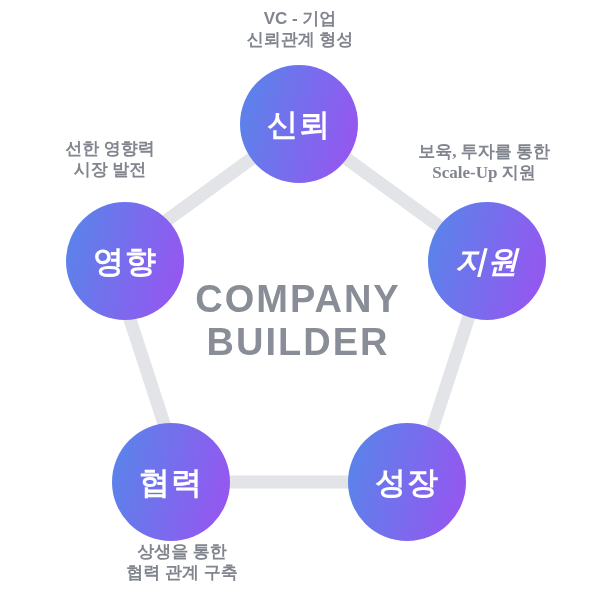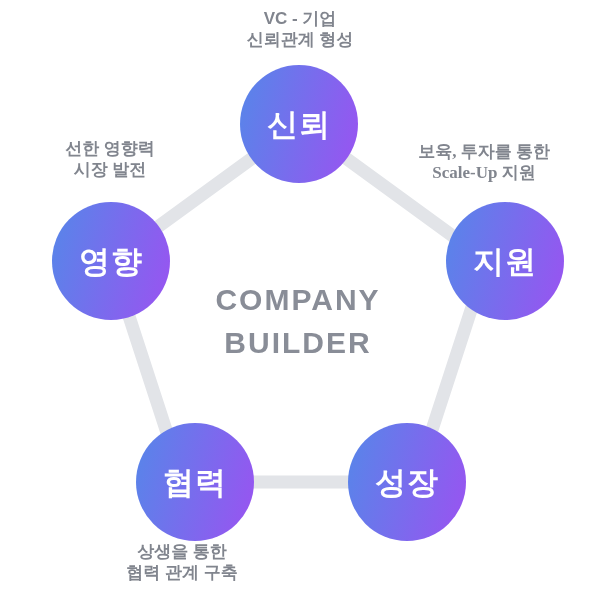--- a/index.html
+++ b/index.html
@@ -48,31 +48,31 @@
     font-weight:bold;
     line-height:21px;
     white-space:nowrap;
   }
   .center-title{
     position:absolute;
     left:148px;top:278px;
     width:300px;
     text-align:center;
     color:var(--title-text);
-    font-size:30px;
+    font-size:38px;
     font-weight:bold;
     letter-spacing:2px;
     line-height:43px;
   }
   
   .node-trust{left:240px;top:65px;}
-  .node-support{left:446px;top:202px;}
+  .node-support{left:428px;top:202px;font-style:italic;}
   .node-growth{left:348px;top:423px;}
-  .node-cooperation{left:136px;top:423px;justify-content:center;}
-  .node-influence{left:52px;top:202px;}
+  .node-cooperation{left:112px;top:423px;justify-content:center;}
+  .node-influence{left:66px;top:202px;}
   
   .caption-trust{left:190px;top:8px;}
   .caption-support{left:374px;top:141px;font-family:Liberation Serif, serif;}
   .caption-growth{left:306px;top:541px;}
   .caption-cooperation{left:72px;top:541px;}
   .caption-influence{left:0px;top:138px;text-align:center;}
 </style>
 </head>
 <body>
 

